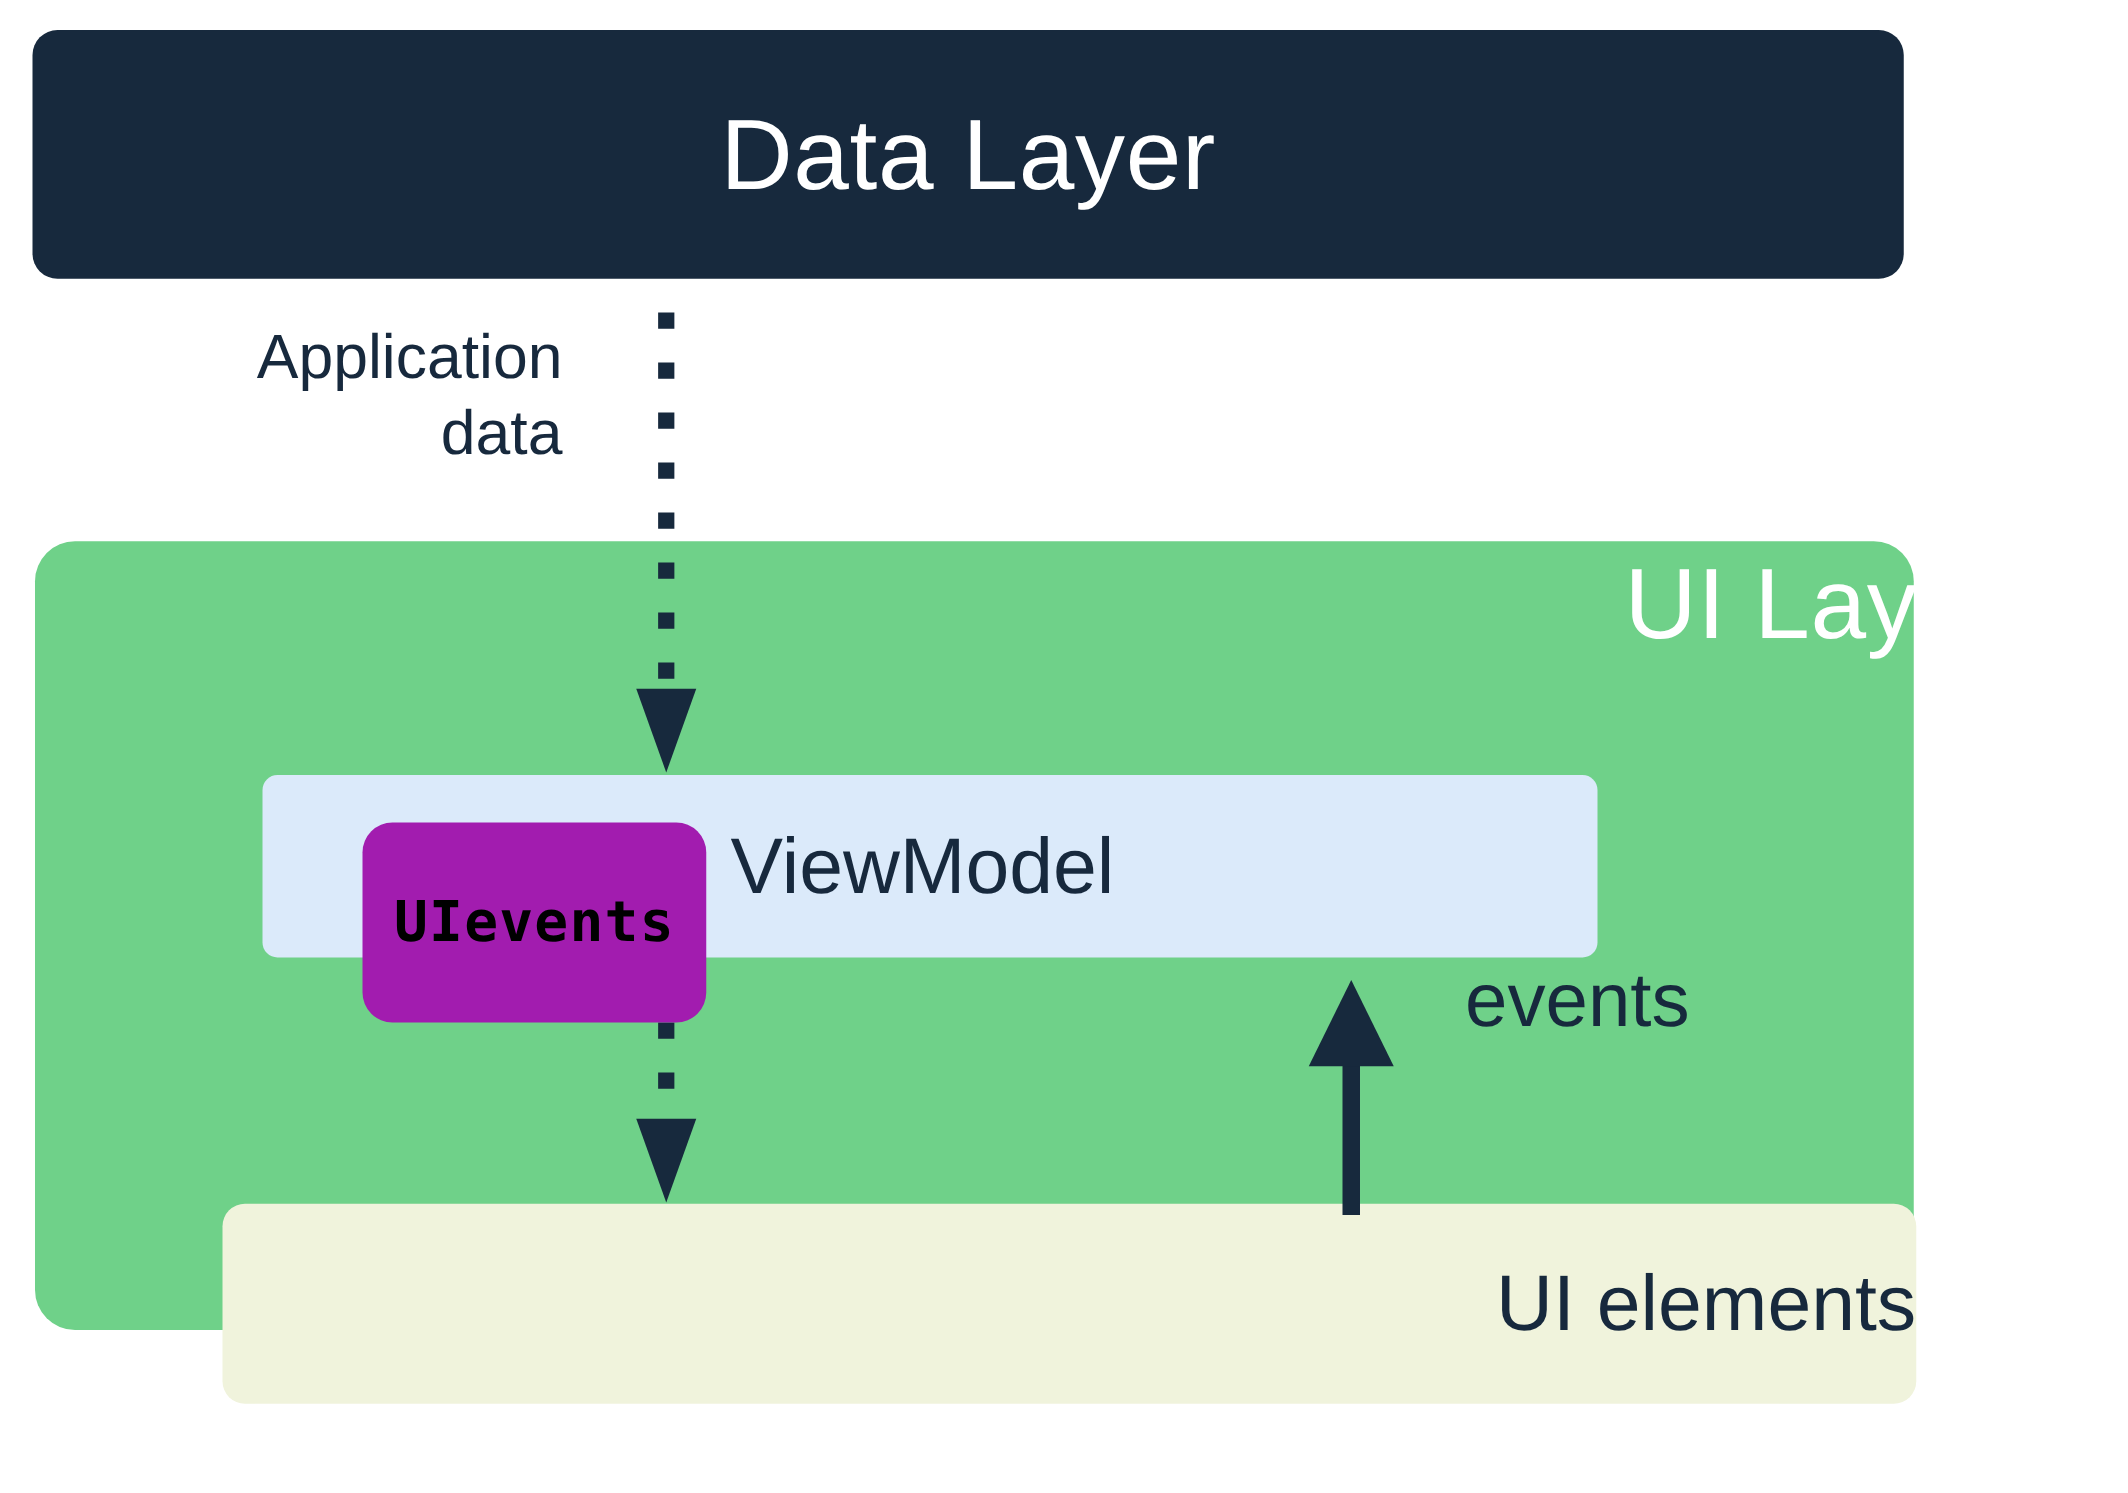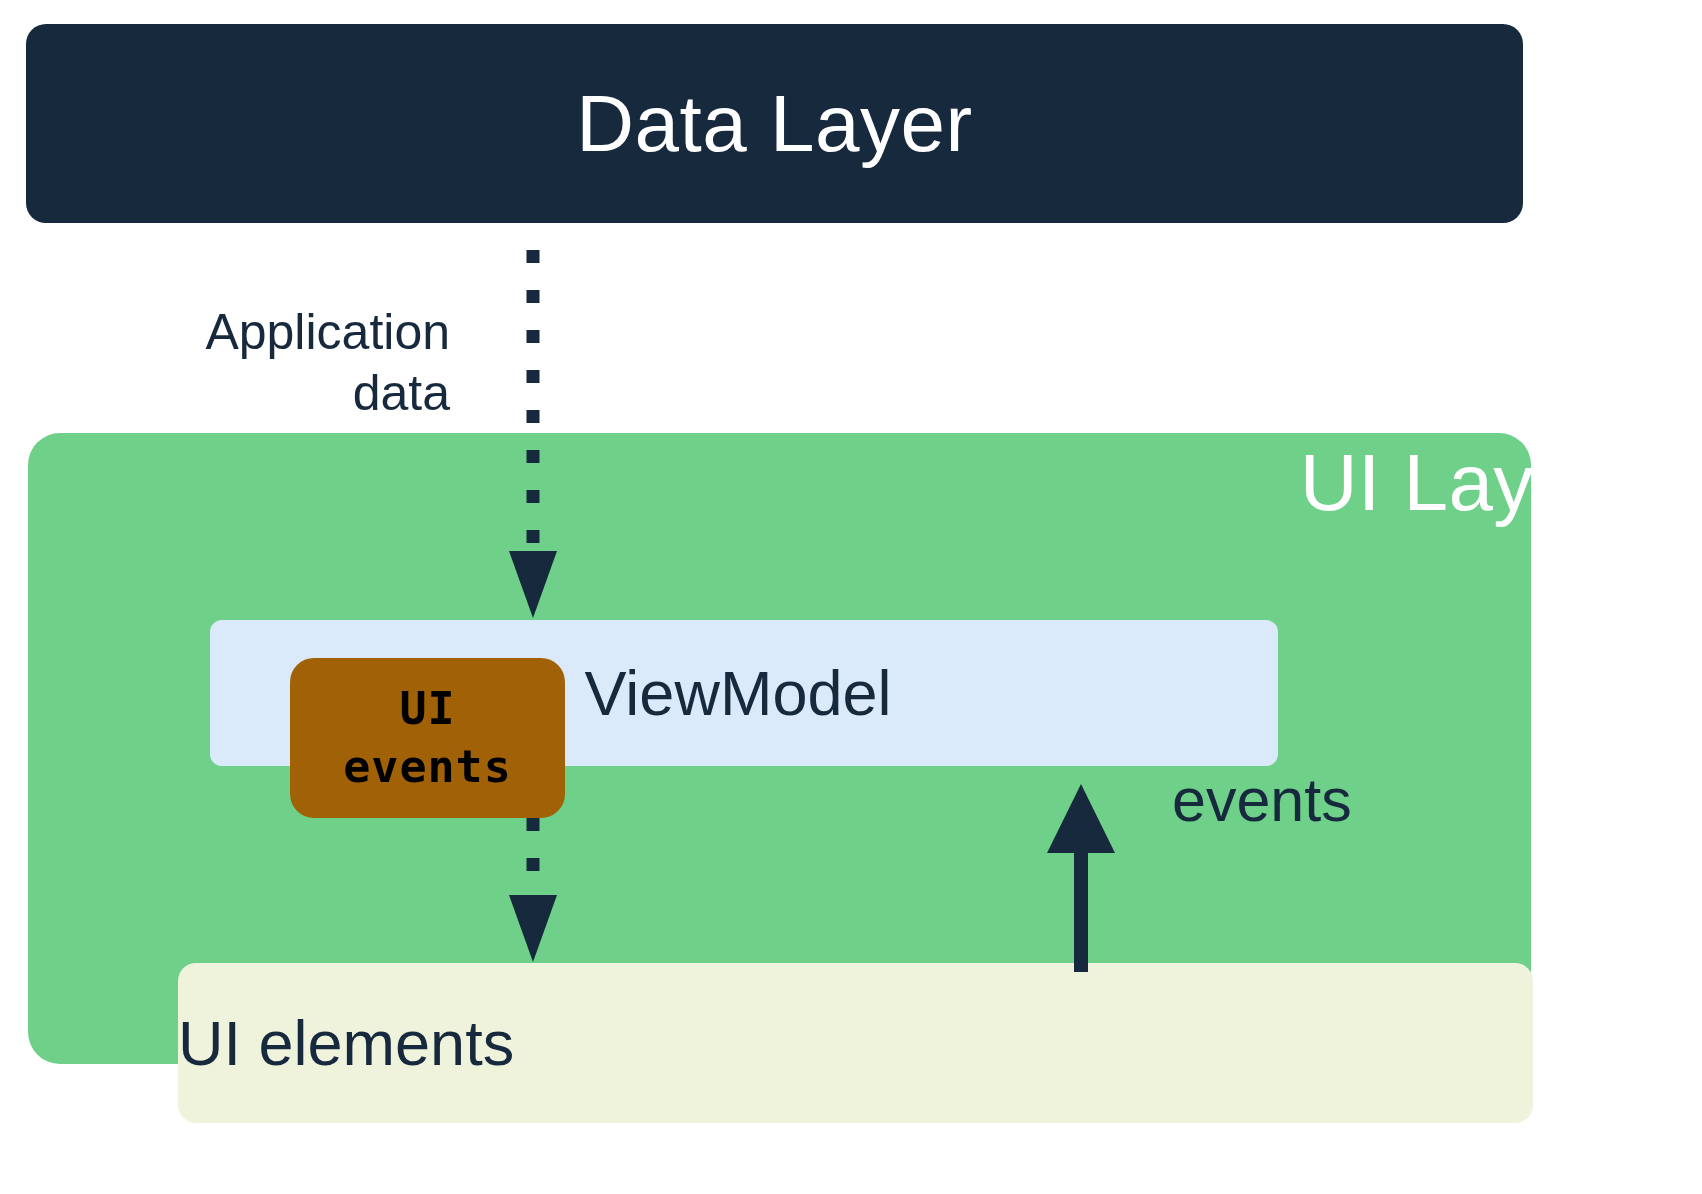--- a/index.html
+++ b/index.html
@@ -46,21 +46,20 @@
   .app-data-label {
     position: absolute;
     left: 100px;
     top: 255px;
     width: 350px;
     text-align: right;
     color: #17293D;
     font-size: 50px;
     line-height: 1.22;
     font-weight: 400;
-    margin-top: 47px;
   }
 
   
   .ui-layer {
     position: absolute;
     left: 28px;
     top: 433px;
     width: 1503px;
     height: 631px;
     background: #6FD189;
@@ -98,24 +97,24 @@
     transform: translateX(-6px);
   }
 
   
   .ui-state-chip {
     position: absolute;
     left: 290px;
     top: 658px;
     width: 275px;
     height: 160px;
-    background: #a16207;
+    background: #a21caf;
     border-radius: 24px;
     display: flex;
-    flex-direction: column;
+    flex-direction: row;
     align-items: center;
     justify-content: center;
   }
   .ui-state-line {
     font-family: "DejaVu Sans Mono", "Liberation Mono", monospace;
     font-weight: 700;
     font-size: 45px;
     color: #000000;
     line-height: 1.28;
     letter-spacing: 1px;
@@ -125,21 +124,21 @@
   .ui-elements-box {
     position: absolute;
     left: 178px;
     top: 963px;
     width: 1355px;
     height: 160px;
     background: #F0F3DC;
     border-radius: 18px;
     display: flex;
     align-items: center;
-    justify-content: flex-start;
+    justify-content: flex-end;
   }
   .ui-elements-title {
     color: #17293D;
     font-size: 63px;
     font-weight: 400;
     line-height: 1;
   }
 
   
   .events-label {

